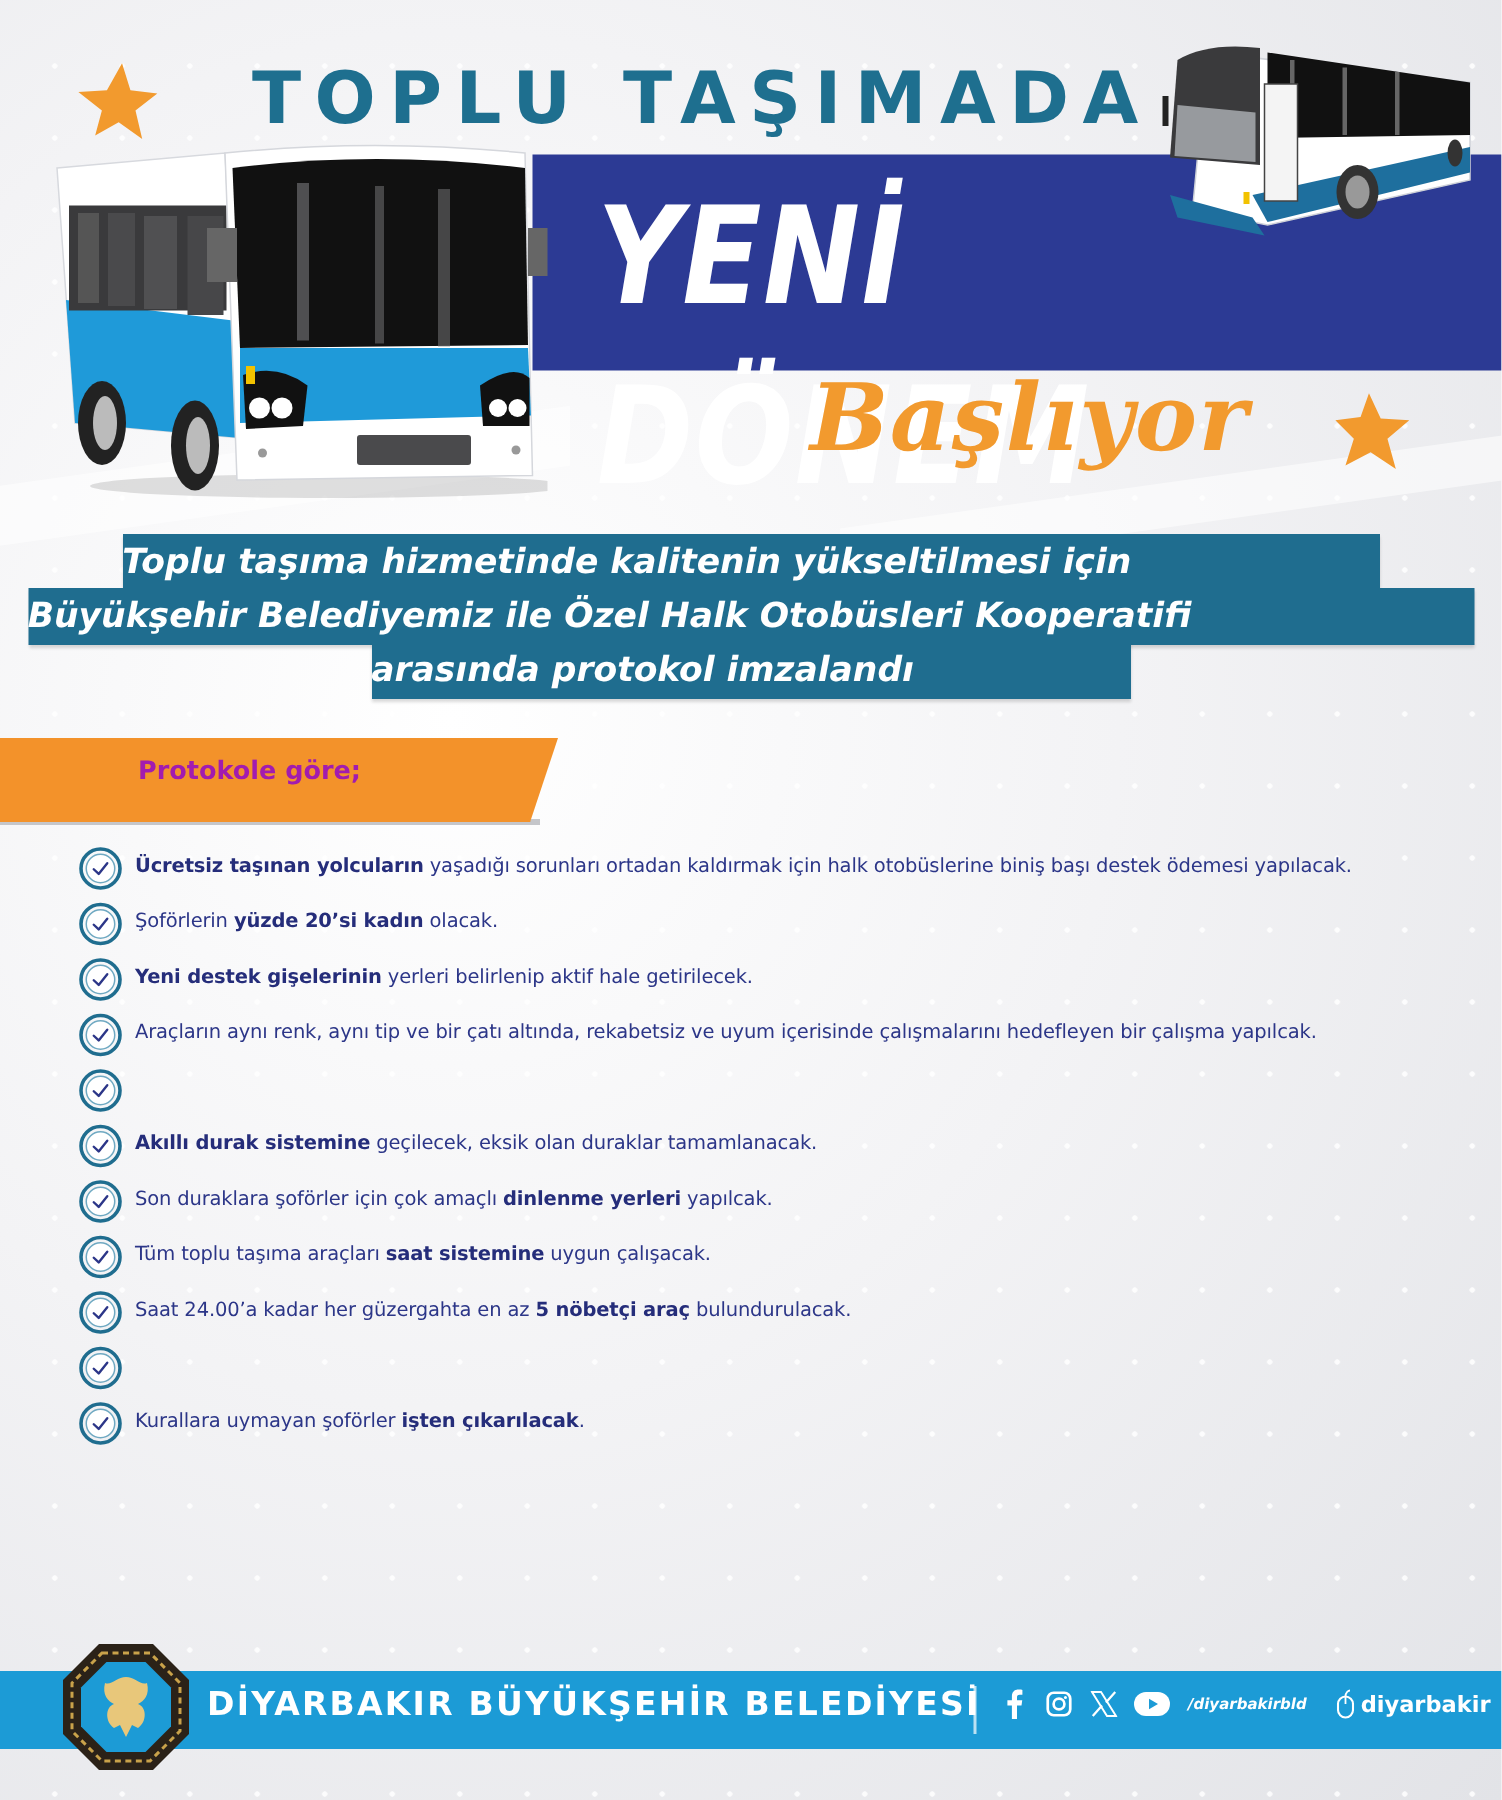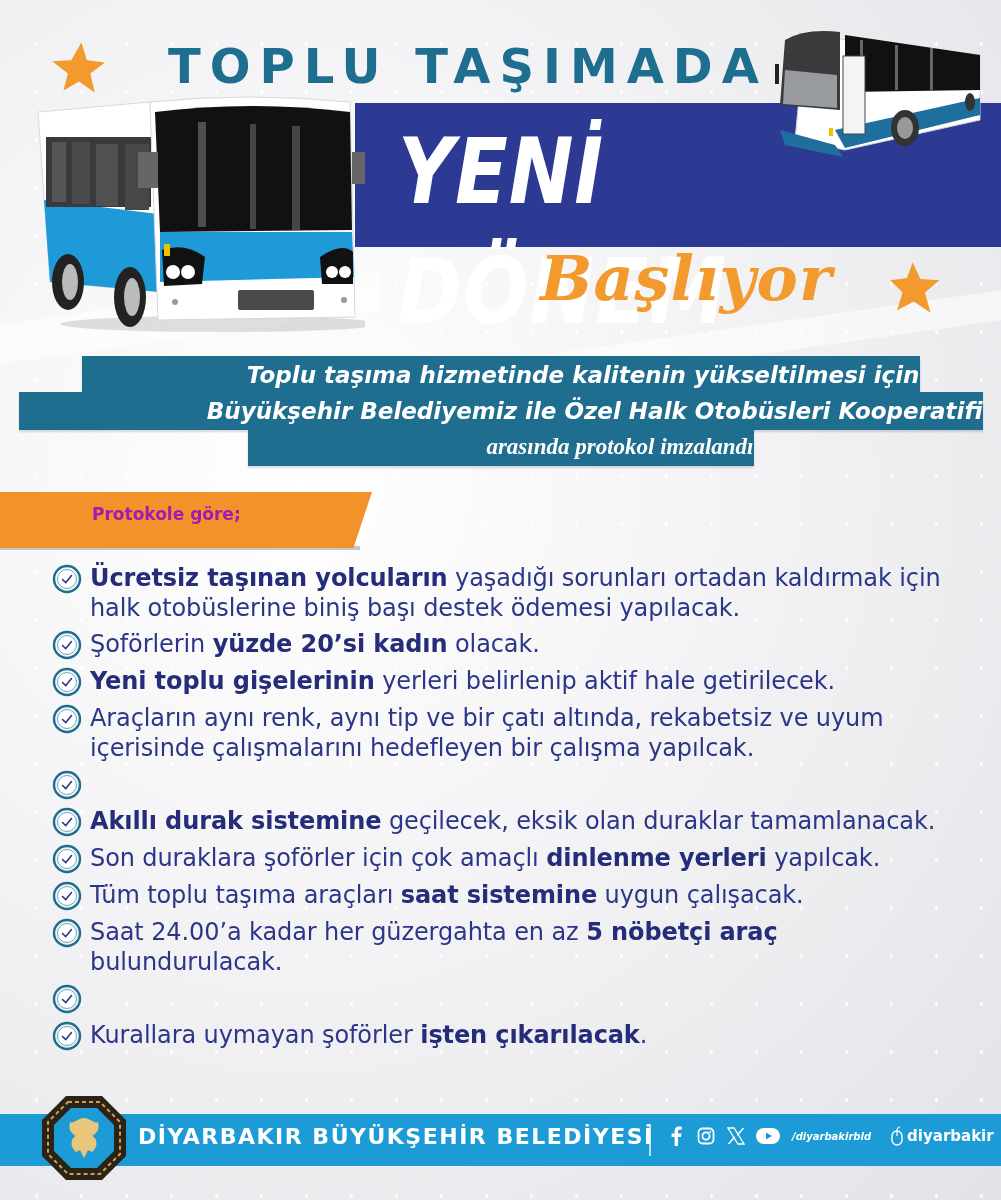--- a/index.html
+++ b/index.html
@@ -48,22 +48,22 @@
   
   .sub-line{
     position:absolute;left:50%;transform:translateX(-50%);
     background:#1f6d8f;color:#ffffff;
     font-style:italic;font-weight:bold;font-size:23px;
     height:38px;line-height:38px;white-space:nowrap;
     box-shadow:0 2px 2px rgba(0,0,0,0.15);
   }
   .sub-1{top:356px;width:838px;}
   .sub-2{top:392px;width:964px;}
-  .sub-3{top:428px;width:506px;font-family:Liberation Serif, serif;}
-  .sub-line span{display:block;text-align:right;}
+  .sub-3{top:428px;width:506px;}
+  .sub-line span{display:block;text-align:left;}
 
   
   .proto{
     position:absolute;left:0;top:492px;width:372px;height:56px;
     background:#f3922a;
     clip-path:polygon(0 0,100% 0,95% 100%,0 100%);
     box-shadow:0 3px 3px rgba(0,0,0,0.2);
   }
   .proto-text{
     position:absolute;left:92px;top:504px;
@@ -73,21 +73,21 @@
     position:absolute;left:0;top:546px;width:360px;height:4px;background:#c5c6ca;
   }
 
   
   .list{position:absolute;left:52px;top:563px;width:920px;}
   .item{display:flex;align-items:flex-start;margin-bottom:6px;}
   .check{
     flex:0 0 30px;height:30px;margin-right:8px;margin-top:1px;
   }
   .item-text{
-    font-size:24px;line-height:30px;color:#2c3688;
+    font-size:13px;line-height:30px;color:#2c3688;
     font-weight:normal;letter-spacing:-0.1px;
   }
   .item-text b{font-weight:bold;color:#252d7a;}
 
   
   .footer-band{
     position:absolute;left:0;top:1114px;width:1001px;height:52px;
     background:#1c9bd6;
   }
   .seal{position:absolute;left:40px;top:1094px;width:88px;height:88px;}
@@ -209,21 +209,21 @@
     <div class="item-text"><b class="bp"></b><span class="t">Şoförlerin </span><b class="bm">yüzde 20’si kadın</b><span class="tp"> olacak.</span></div>
   </div>
 
 
   <div class="item">
     <svg class="check" viewBox="0 0 30 30">
       <circle cx="15" cy="15" r="13" fill="none" stroke="#1f6d8f" stroke-width="2.4"></circle>
       <circle cx="15" cy="15" r="9.5" fill="#ffffff" stroke="#6fa9c2" stroke-width="1"></circle>
       <path d="M10.5,15.5 L13.8,18.6 L19.5,11.5" fill="none" stroke="#2c3688" stroke-width="1.6" stroke-linecap="round" stroke-linejoin="round"></path>
     </svg>
-    <div class="item-text"><b class="bp">Yeni toplu gişelerinin</b><span class="t"> yerleri belirlenip aktif hale getirilecek.</span><b class="bm"></b><span class="tp"></span></div>
+    <div class="item-text"><b class="bp">Yeni destek gişelerinin</b><span class="t"> yerleri belirlenip aktif hale getirilecek.</span><b class="bm"></b><span class="tp"></span></div>
   </div>
 
   <div class="item">
     <svg class="check" viewBox="0 0 30 30">
       <circle cx="15" cy="15" r="13" fill="none" stroke="#1f6d8f" stroke-width="2.4"></circle>
       <circle cx="15" cy="15" r="9.5" fill="#ffffff" stroke="#6fa9c2" stroke-width="1"></circle>
       <path d="M10.5,15.5 L13.8,18.6 L19.5,11.5" fill="none" stroke="#2c3688" stroke-width="1.6" stroke-linecap="round" stroke-linejoin="round"></path>
     </svg>
     <div class="item-text"><b class="bp"></b><span class="t">Araçların aynı renk, aynı tip ve bir çatı altında, rekabetsiz ve uyum içerisinde çalışmalarını hedefleyen bir çalışma yapılcak.</span><b class="bm"></b><span class="tp"></span></div>
   </div>

